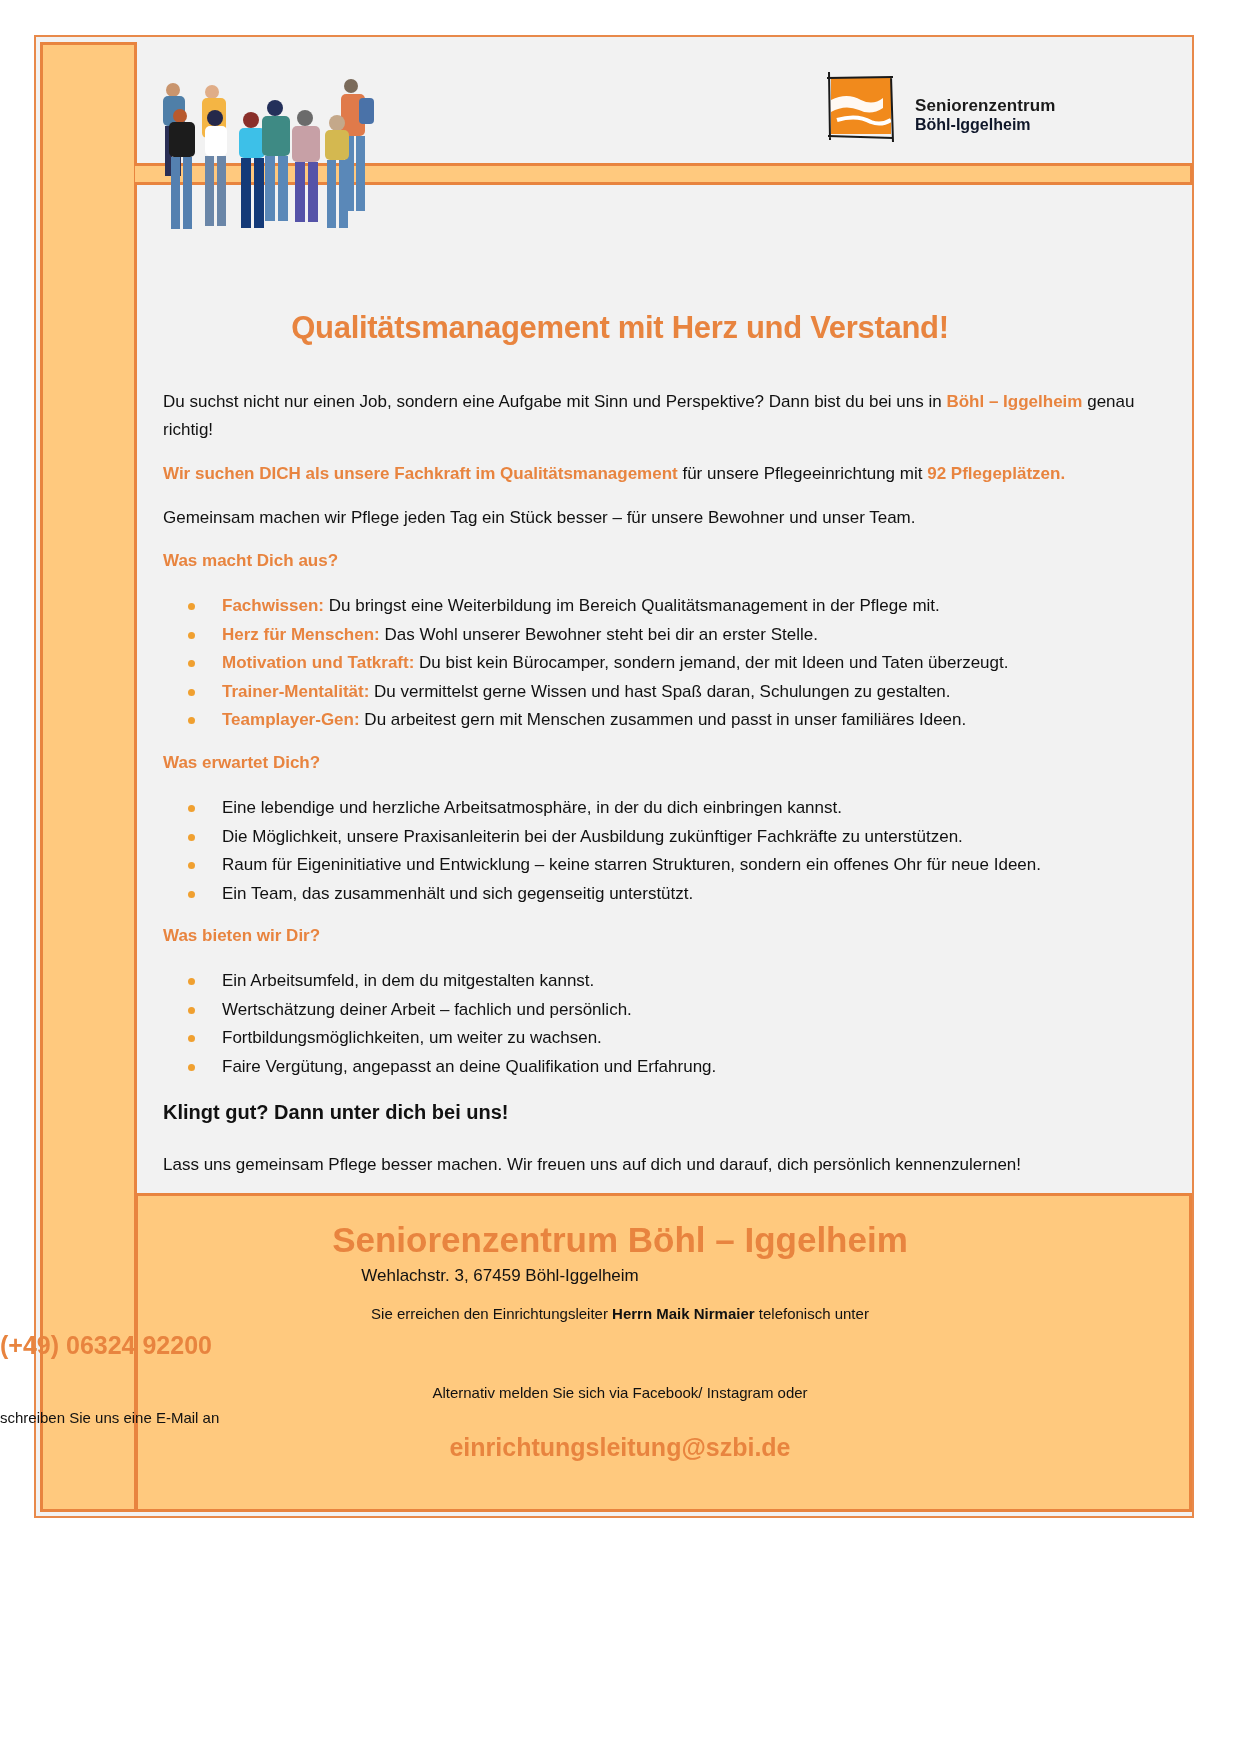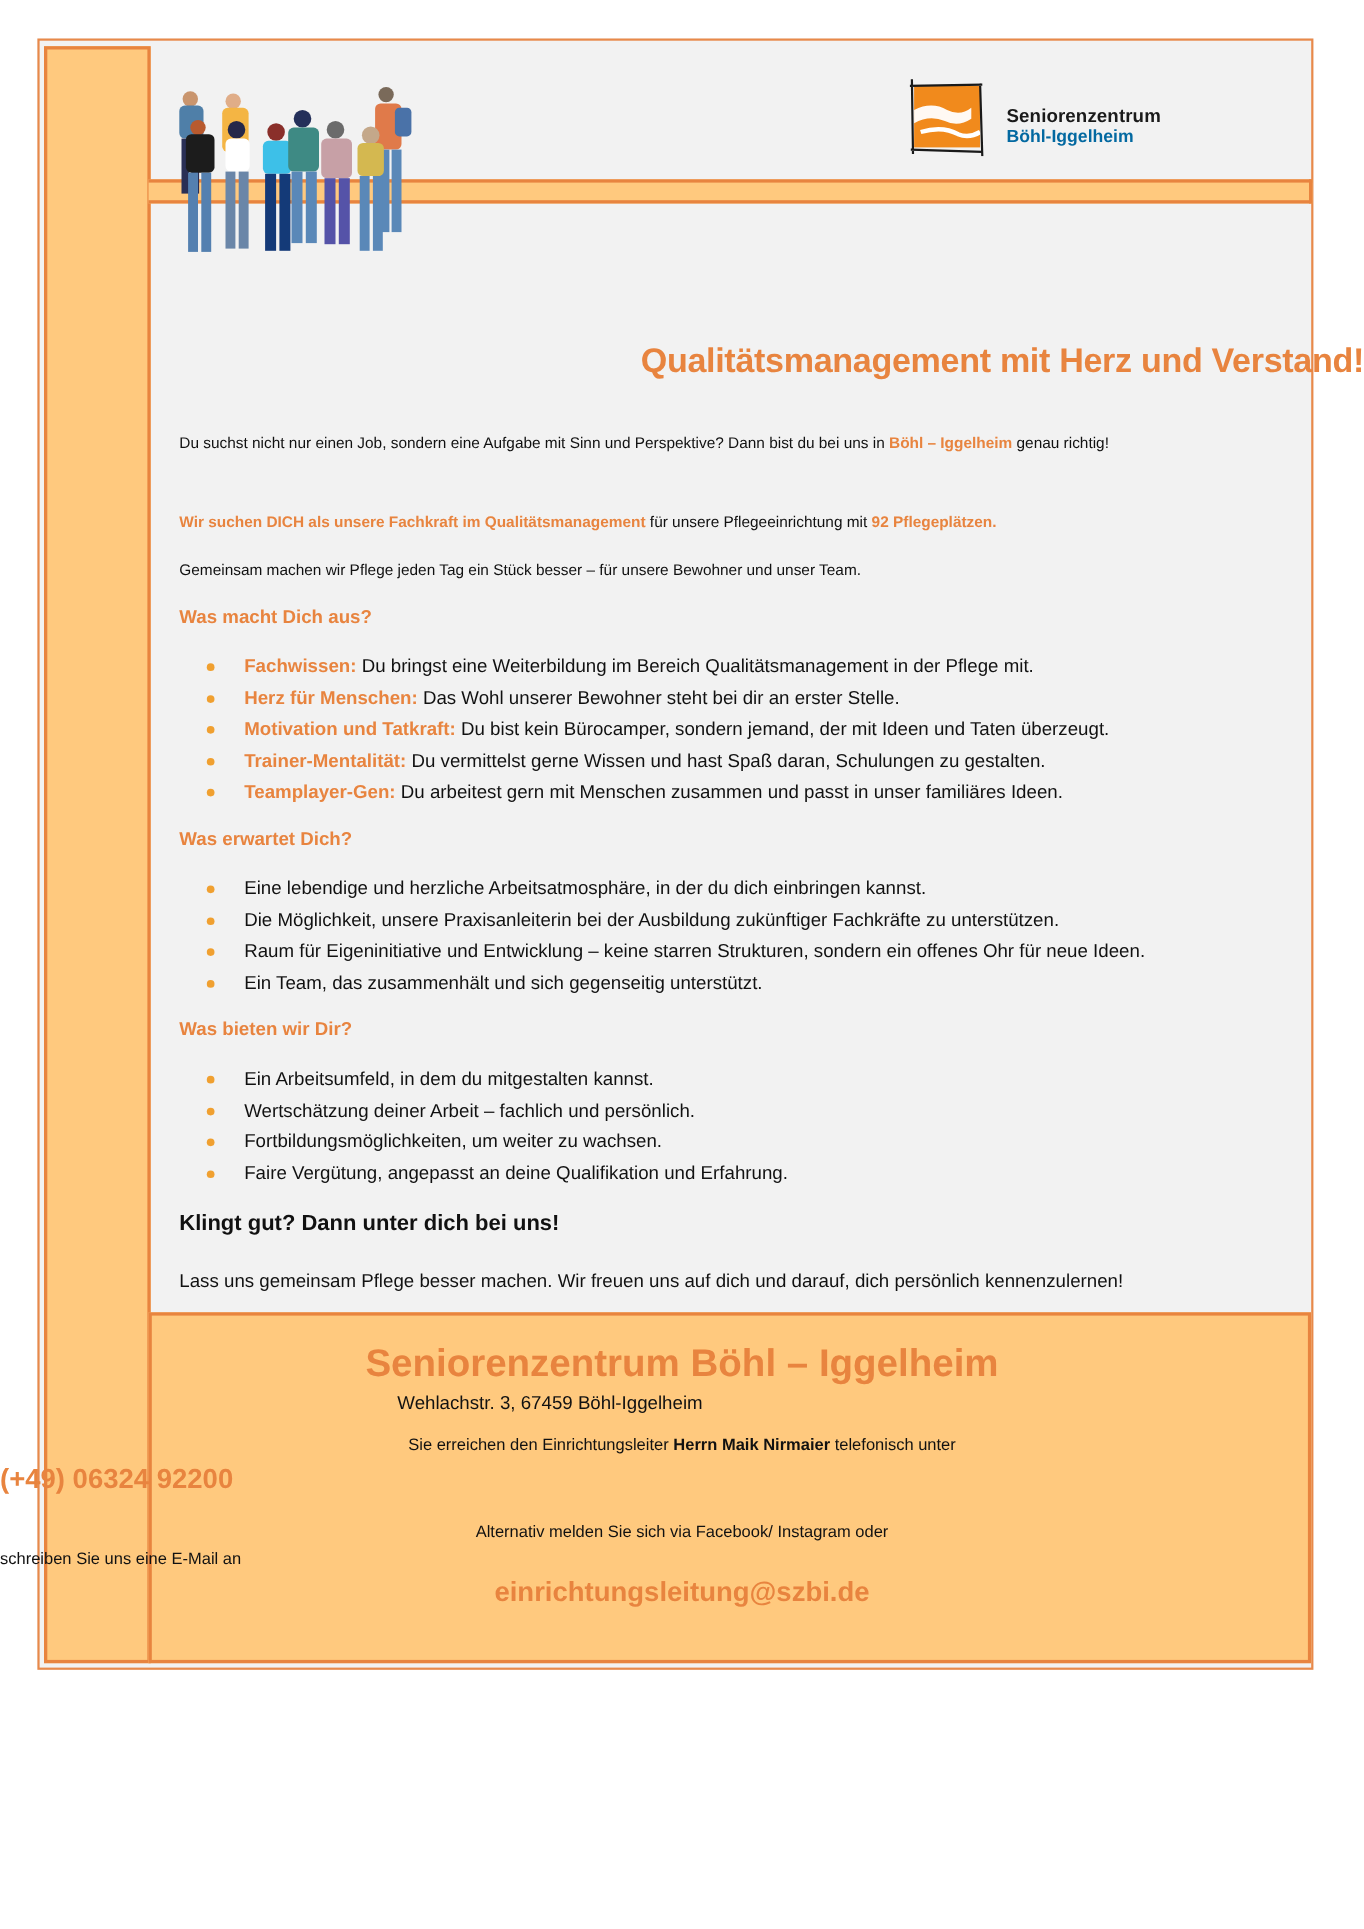--- a/index.html
+++ b/index.html
@@ -9,24 +9,24 @@
   .band { position:absolute; left:135px; top:163px; width:1058px; height:22px; background:#ffc97e; border:3px solid #e8843f; border-left:none; box-sizing:border-box; }
   .footer { position:absolute; left:135px; top:1193px; width:1057px; height:319px; background:#ffc97e; border:3px solid #e8843f; box-sizing:border-box; }
 
   
   .people { position:absolute; left:155px; top:78px; width:250px; height:182px; }
 
   
   .logo { position:absolute; left:827px; top:70px; width:260px; height:72px; }
   .logo-mark { position:absolute; left:0; top:0; width:70px; height:72px; }
   .logo-t1 { position:absolute; left:88px; top:26px; font-size:17px; font-weight:bold; color:#1a1a1a; letter-spacing:0.1px; }
-  .logo-t2 { position:absolute; left:88px; top:46px; font-size:16px; font-weight:bold; color:#0369a1; }
+  .logo-t2 { position:absolute; left:88px; top:46px; font-size:16px; font-weight:bold; color:#0f172a; }
 
-  .title { position:absolute; left:0; width:1240px; top:310px; text-align:right; font-size:31px; font-weight:bold; color:#e8843f; letter-spacing:-0.3px; }
-  .body-text { position:absolute; left:163px; width:990px; font-size:14px; line-height:28px; }
+  .title { position:absolute; left:0; width:1240px; top:310px; text-align:center; font-size:31px; font-weight:bold; color:#e8843f; letter-spacing:-0.3px; }
+  .body-text { position:absolute; left:163px; width:990px; font-size:17px; line-height:28px; }
   .orange { color:#e8843f; font-weight:bold; }
   .heading { position:absolute; left:163px; font-size:17px; font-weight:bold; color:#e8843f; }
   ul.list { position:absolute; left:163px; margin:0; padding:0; list-style:none; width:1000px; }
   ul.list li { position:relative; padding-left:59px; font-size:17px; line-height:28.5px; }
   ul.list li .dot { position:absolute; left:25px; top:11px; width:7px; height:7px; border-radius:50%; background:#f0a030; }
   .cta { position:absolute; left:163px; top:1101px; font-size:20px; font-weight:bold; color:#111; }
   .closing { position:absolute; left:163px; top:1155px; font-size:17px; }
 
   .f-name { position:absolute; left:0; width:1240px; top:1220px; text-align:center; font-size:35px; font-weight:bold; color:#e8843f; }
   .f-addr { position:absolute; left:0; width:1000px; top:1266px; text-align:center; font-size:17px; }

